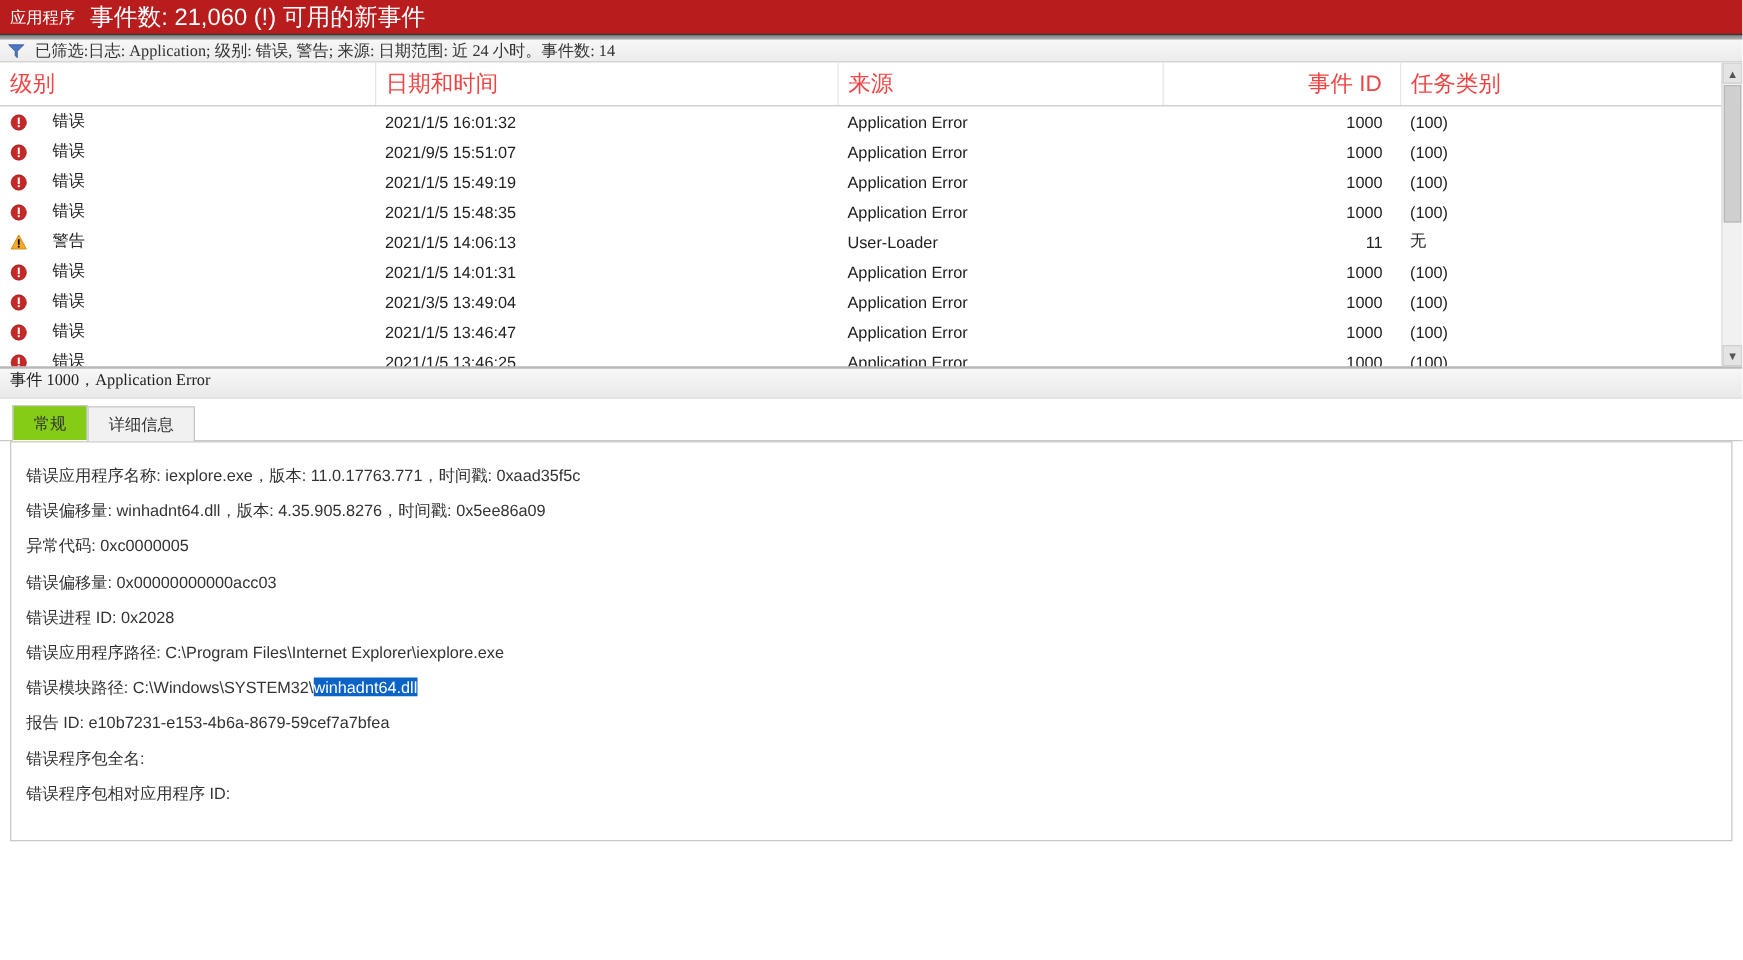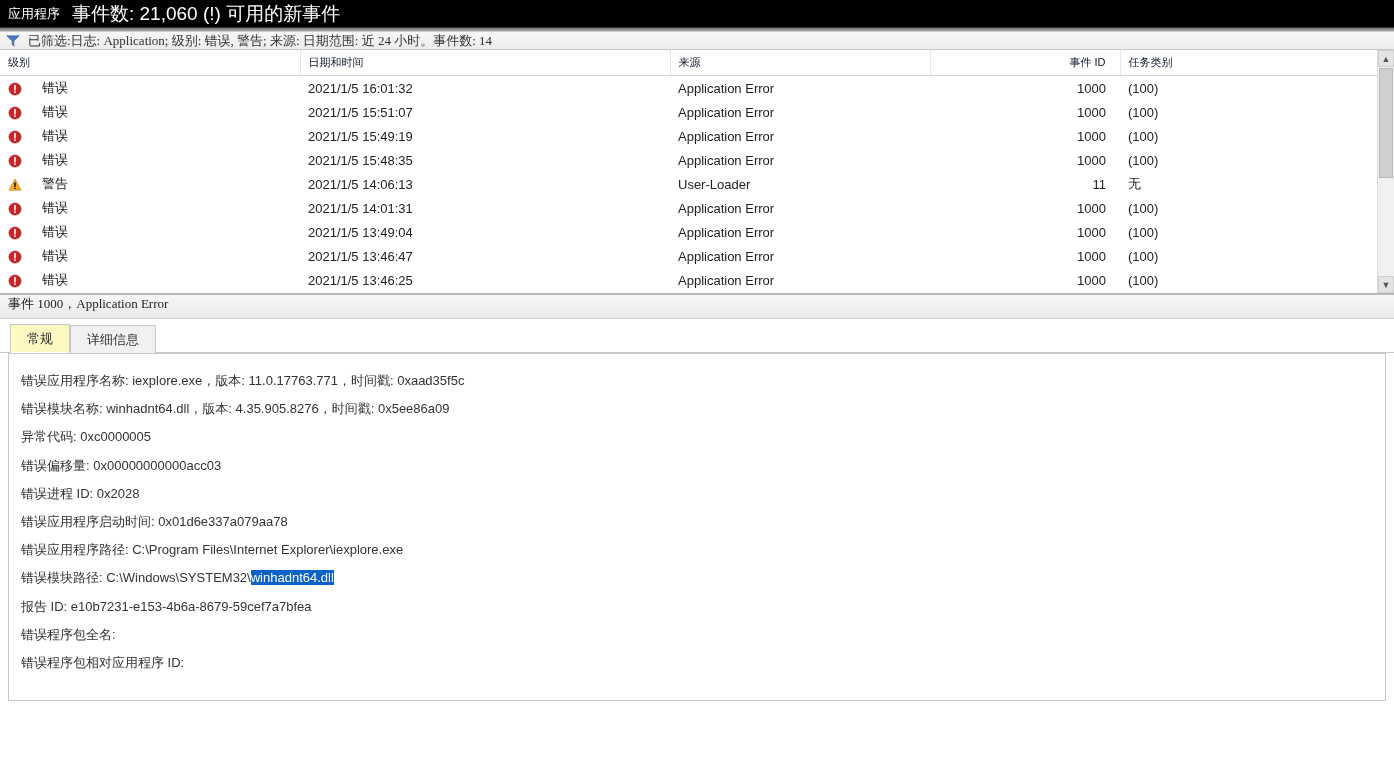--- a/index.html
+++ b/index.html
@@ -4,21 +4,21 @@
 <style>
   * { box-sizing: border-box; }
   body {
     margin: 0;
     font-family: "Microsoft YaHei", "Segoe UI", Tahoma, sans-serif;
     font-size: 13px;
     background: #fff;
     color: #000;
   }
   .header-bar {
-    background: #000000;
+    background: #b91c1c;
     color: #fff;
     height: 28px;
     display: flex;
     align-items: center;
     padding: 0 8px;
     border-bottom: 1px solid #3a3a3a;
   }
   .header-bar .title { font-size: 13px; }
   .header-bar .count { margin-left: 12px; font-size: 19px; }
   .header-divider {
@@ -53,22 +53,22 @@
     border-collapse: collapse;
     table-layout: fixed;
   }
   table.events thead th {
     text-align: left;
     font-weight: normal;
     background: #fff;
     border-bottom: 1px solid #d0d0d0;
     border-right: 1px solid #e6e6e6;
     padding: 5px 8px 5px 8px;
-    font-size: 11px;
-    color: #0f172a;
+    font-size: 18px;
+    color: #ef4444;
     white-space: nowrap;
   }
   table.events tbody td {
     padding: 3px 8px;
     font-size: 13px;
     color: #222;
     white-space: nowrap;
     overflow: hidden;
   }
   .col-level { width: 300px; }
@@ -104,21 +104,21 @@
     background: #f1f1f1;
     border: 1px solid #c8c8c8;
     border-bottom: none;
     font-size: 13px;
     color: #333;
     position: relative;
     top: 1px;
     cursor: default;
   }
   .tab.active {
-    background: #fef9c3;
+    background: #84cc16;
     border-bottom: 1px solid #fff;
   }
   .detail-pane {
     border: 1px solid #c8c8c8;
     margin: 0 8px 8px 8px;
     padding: 18px 12px;
     font-size: 13px;
     color: #333;
     line-height: 1.4;
   }
@@ -195,21 +195,21 @@
           <td class="col-level">
             <span class="lvl-cell">
               <span><svg class="lvl-icon" viewBox="0 0 16 16">
                   <circle cx="8" cy="8" r="7" fill="#c62828" stroke="#8a1b1b" stroke-width="0.6"></circle>
                   <rect x="7.1" y="3.5" width="1.8" height="6" fill="#fff"></rect>
                   <rect x="7.1" y="10.5" width="1.8" height="1.8" fill="#fff"></rect>
                 </svg></span>
               <span>错误</span>
             </span>
           </td>
-          <td class="col-date"><span>2021/1/5 15:51:07</span></td>
+          <td class="col-date"><span>2021/9/5 15:51:07</span></td>
           <td class="col-src"><span>Application Error</span></td>
           <td class="col-id"><span>1000</span></td>
           <td class="col-cat"><span>(100)</span></td>
         </tr>
         <tr>
           <td class="col-level">
             <span class="lvl-cell">
               <span><svg class="lvl-icon" viewBox="0 0 16 16">
                   <circle cx="8" cy="8" r="7" fill="#c62828" stroke="#8a1b1b" stroke-width="0.6"></circle>
                   <rect x="7.1" y="3.5" width="1.8" height="6" fill="#fff"></rect>
@@ -275,21 +275,21 @@
           <td class="col-level">
             <span class="lvl-cell">
               <span><svg class="lvl-icon" viewBox="0 0 16 16">
                   <circle cx="8" cy="8" r="7" fill="#c62828" stroke="#8a1b1b" stroke-width="0.6"></circle>
                   <rect x="7.1" y="3.5" width="1.8" height="6" fill="#fff"></rect>
                   <rect x="7.1" y="10.5" width="1.8" height="1.8" fill="#fff"></rect>
                 </svg></span>
               <span>错误</span>
             </span>
           </td>
-          <td class="col-date"><span>2021/1/5 13:49:04</span></td>
+          <td class="col-date"><span>2021/3/5 13:49:04</span></td>
           <td class="col-src"><span>Application Error</span></td>
           <td class="col-id"><span>1000</span></td>
           <td class="col-cat"><span>(100)</span></td>
         </tr>
         <tr>
           <td class="col-level">
             <span class="lvl-cell">
               <span><svg class="lvl-icon" viewBox="0 0 16 16">
                   <circle cx="8" cy="8" r="7" fill="#c62828" stroke="#8a1b1b" stroke-width="0.6"></circle>
                   <rect x="7.1" y="3.5" width="1.8" height="6" fill="#fff"></rect>
@@ -332,25 +332,24 @@
   <span>事件 1000，Application Error</span>
 </div>
 
 <div class="tab-row">
   <div class="tab active">常规</div>
   <div class="tab">详细信息</div>
 </div>
 
 <div class="detail-pane">
   <div class="detail-line">错误应用程序名称: iexplore.exe，版本: 11.0.17763.771，时间戳: 0xaad35f5c</div>
-  <div class="detail-line">错误模块名称: winhadnt64.dll，版本: 4.35.905.8276，时间戳: 0x5ee86a09</div>
+  <div class="detail-line">错误偏移量: winhadnt64.dll，版本: 4.35.905.8276，时间戳: 0x5ee86a09</div>
   <div class="detail-line">异常代码: 0xc0000005</div>
   <div class="detail-line">错误偏移量: 0x00000000000acc03</div>
   <div class="detail-line">错误进程 ID: 0x2028</div>
-  <div class="detail-line">错误应用程序启动时间: 0x01d6e337a079aa78</div>
   <div class="detail-line">错误应用程序路径: C:\Program Files\Internet Explorer\iexplore.exe</div>
   <div class="detail-line">
     <span>错误模块路径: C:\Windows\SYSTEM32\</span><span class="sel-highlight">winhadnt64.dll</span>
   </div>
   <div class="detail-line">报告 ID: e10b7231-e153-4b6a-8679-59cef7a7bfea</div>
   <div class="detail-line">错误程序包全名:</div>
   <div class="detail-line">错误程序包相对应用程序 ID:</div>
 </div>
 
 </body></html>

